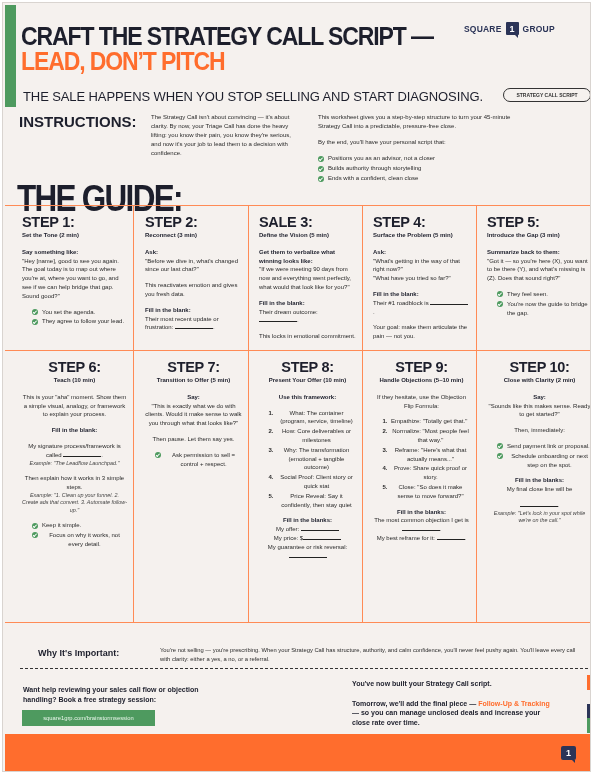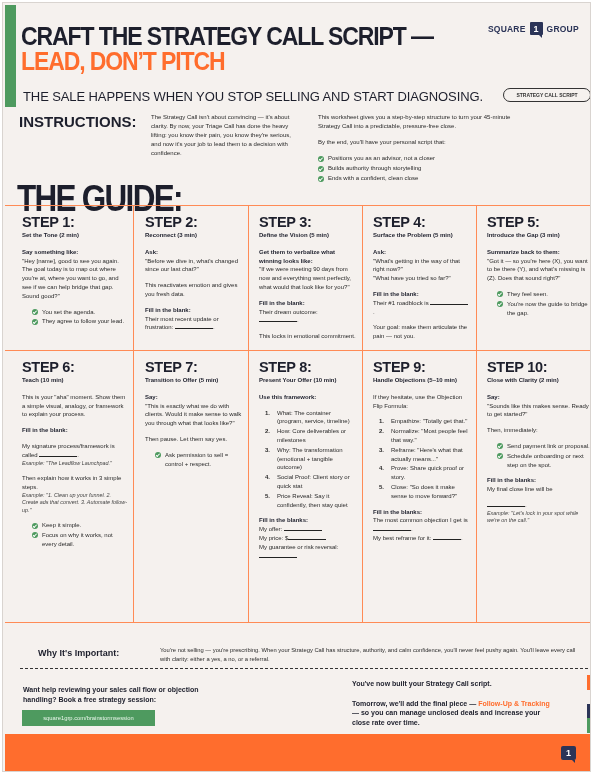--- a/index.html
+++ b/index.html
@@ -3,41 +3,41 @@
 <meta charset="utf-8">
 <style>
   * { box-sizing: border-box; margin: 0; padding: 0; }
   html, body { width: 600px; height: 774px; overflow: hidden; }
   body { background: #ffffff; font-family: "Liberation Sans", sans-serif; color: #1f1f24; position: relative; }
   .page { position: absolute; left: 2px; top: 2px; width: 589px; height: 770px; background: #f5f1ee; border: 1px solid #d9d4d0; overflow: hidden; }
   .green-bar { position: absolute; left: 2px; top: 2px; width: 11px; height: 102px; background: #4e9a5f; }
 
   .title1 { position: absolute; left: 18px; top: 19px; font-size: 25px; font-weight: 700; letter-spacing: -1.2px; color: #1d1f2c; font-family: "Liberation Sans", sans-serif; transform: scaleX(0.92); transform-origin: left; white-space: nowrap; }
   .title2 { position: absolute; left: 18px; top: 44px; font-size: 25px; font-weight: 700; letter-spacing: -1.2px; color: #ff6d2d; transform: scaleX(0.92); transform-origin: left; white-space: nowrap; }
-  .logo { position: absolute; left: 485px; top: 19px; display: flex; align-items: center; gap: 4px; font-size: 8.5px; font-weight: 700; color: #2b3457; letter-spacing: 0.2px; }
+  .logo { position: absolute; left: 461px; top: 19px; display: flex; align-items: center; gap: 4px; font-size: 8.5px; font-weight: 700; color: #2b3457; letter-spacing: 0.2px; }
   .logo-box { width: 13px; height: 13px; background: #2b3457; color: #fff; font-size: 9px; display: flex; align-items: center; justify-content: center; border-radius: 1px; position: relative; }
   .logo-box::after { content: ""; position: absolute; right: 1px; bottom: -3px; border-left: 3px solid transparent; border-top: 3px solid #2b3457; }
   .subtitle { position: absolute; left: 20px; top: 86px; font-size: 13px; color: #1d1f2c; letter-spacing: -0.1px; white-space: nowrap; }
   .pill { position: absolute; left: 500px; top: 85px; width: 88px; height: 14px; border: 1px solid #333; border-radius: 8px; font-size: 5px; font-weight: 700; display: flex; align-items: center; justify-content: center; color: #333; }
 
   .instr-label { position: absolute; left: 16px; top: 110px; font-size: 15px; font-weight: 700; color: #1d1f2c; }
   .instr-col1 { position: absolute; left: 148px; top: 110px; width: 145px; font-size: 6px; line-height: 9px; color: #2a2a2a; }
   .instr-col2 { position: absolute; left: 315px; top: 110px; width: 200px; font-size: 6px; line-height: 9px; color: #2a2a2a; }
   .instr-col2 p { margin-bottom: 7px; }
   .checklist { list-style: none; }
   .checklist li { display: flex; align-items: flex-start; gap: 4px; margin-bottom: 1px; }
   .check { flex: 0 0 auto; width: 6px; height: 6px; border-radius: 50%; background: #4e9a5f; margin-top: 1.5px; position: relative; }
   .check::after { content: ""; position: absolute; left: 1.7px; top: 1px; width: 1.4px; height: 2.6px; border: solid #fff; border-width: 0 0.8px 0.8px 0; transform: rotate(45deg); }
 
   .guide { position: absolute; left: 14px; top: 175px; font-size: 37px; font-weight: 700; letter-spacing: -2px; color: #1d1f2c; transform: scaleX(0.85); transform-origin: left; white-space: nowrap; }
 
   .grid { position: absolute; left: 2px; top: 202px; width: 593px; height: 417px; border-top: 1.5px solid #ff8b55; }
   .row { position: absolute; left: 0; width: 593px; display: flex; }
   .row1 { top: 0; height: 145px; border-bottom: 1.5px solid #ff8b55; }
-  .row2 { top: 145px; height: 272px; border-bottom: 1.5px solid #ff8b55; }
+  .row2 { top: 145px; height: 272px; border-bottom: 1.5px solid #ff8b55; text-align: center; }
   .cell { flex: 0 0 auto; padding: 8px 6px 0 17px; font-size: 6px; line-height: 8.8px; color: #2a2a2a; border-right: 1.5px solid #ff8b55; position: relative; }
   .cell:last-child { border-right: none; }
   .c1 { width: 129px; }
   .c2 { width: 115px; padding-left: 11px; }
   .c3 { width: 114px; padding-left: 10px; }
   .c4 { width: 114px; padding-left: 10px; }
   .c5 { width: 121px; padding-left: 10px; }
   .step-title { font-size: 14.5px; line-height: 16px; font-weight: 700; color: #1d1f2c; letter-spacing: -0.3px; }
   .step-sub { font-size: 6px; font-weight: 700; color: #1d1f2c; margin-bottom: 8px; margin-top: 1px; }
   .cell p { margin-bottom: 7px; }
@@ -128,21 +128,21 @@
       <div class="cell c2">
         <div class="step-title">STEP 2:</div>
         <div class="step-sub">Reconnect (3 min)</div>
         <div class="b">Ask:</div>
         <p>"Before we dive in, what's changed since our last chat?"</p>
         <p>This reactivates emotion and gives you fresh data.</p>
         <div class="b">Fill in the blank:</div>
         <div><span>Their most recent update or frustration:</span> <span class="blank"></span>.</div>
       </div>
       <div class="cell c3">
-        <div class="step-title">STEP 3:</div>
+        <div class="step-title">SALE 3:</div>
         <div class="step-sub">Define the Vision (5 min)</div>
         <div class="b">Get them to verbalize what winning looks like:</div>
         <p>"If we were meeting 90 days from now and everything went perfectly, what would that look like for you?"</p>
         <div class="b">Fill in the blank:</div>
         <div>Their dream outcome:</div>
         <p><span class="blank"></span>.</p>
         <p>This locks in emotional commitment.</p>
       </div>
       <div class="cell c4">
         <div class="step-title">STEP 4:</div>

